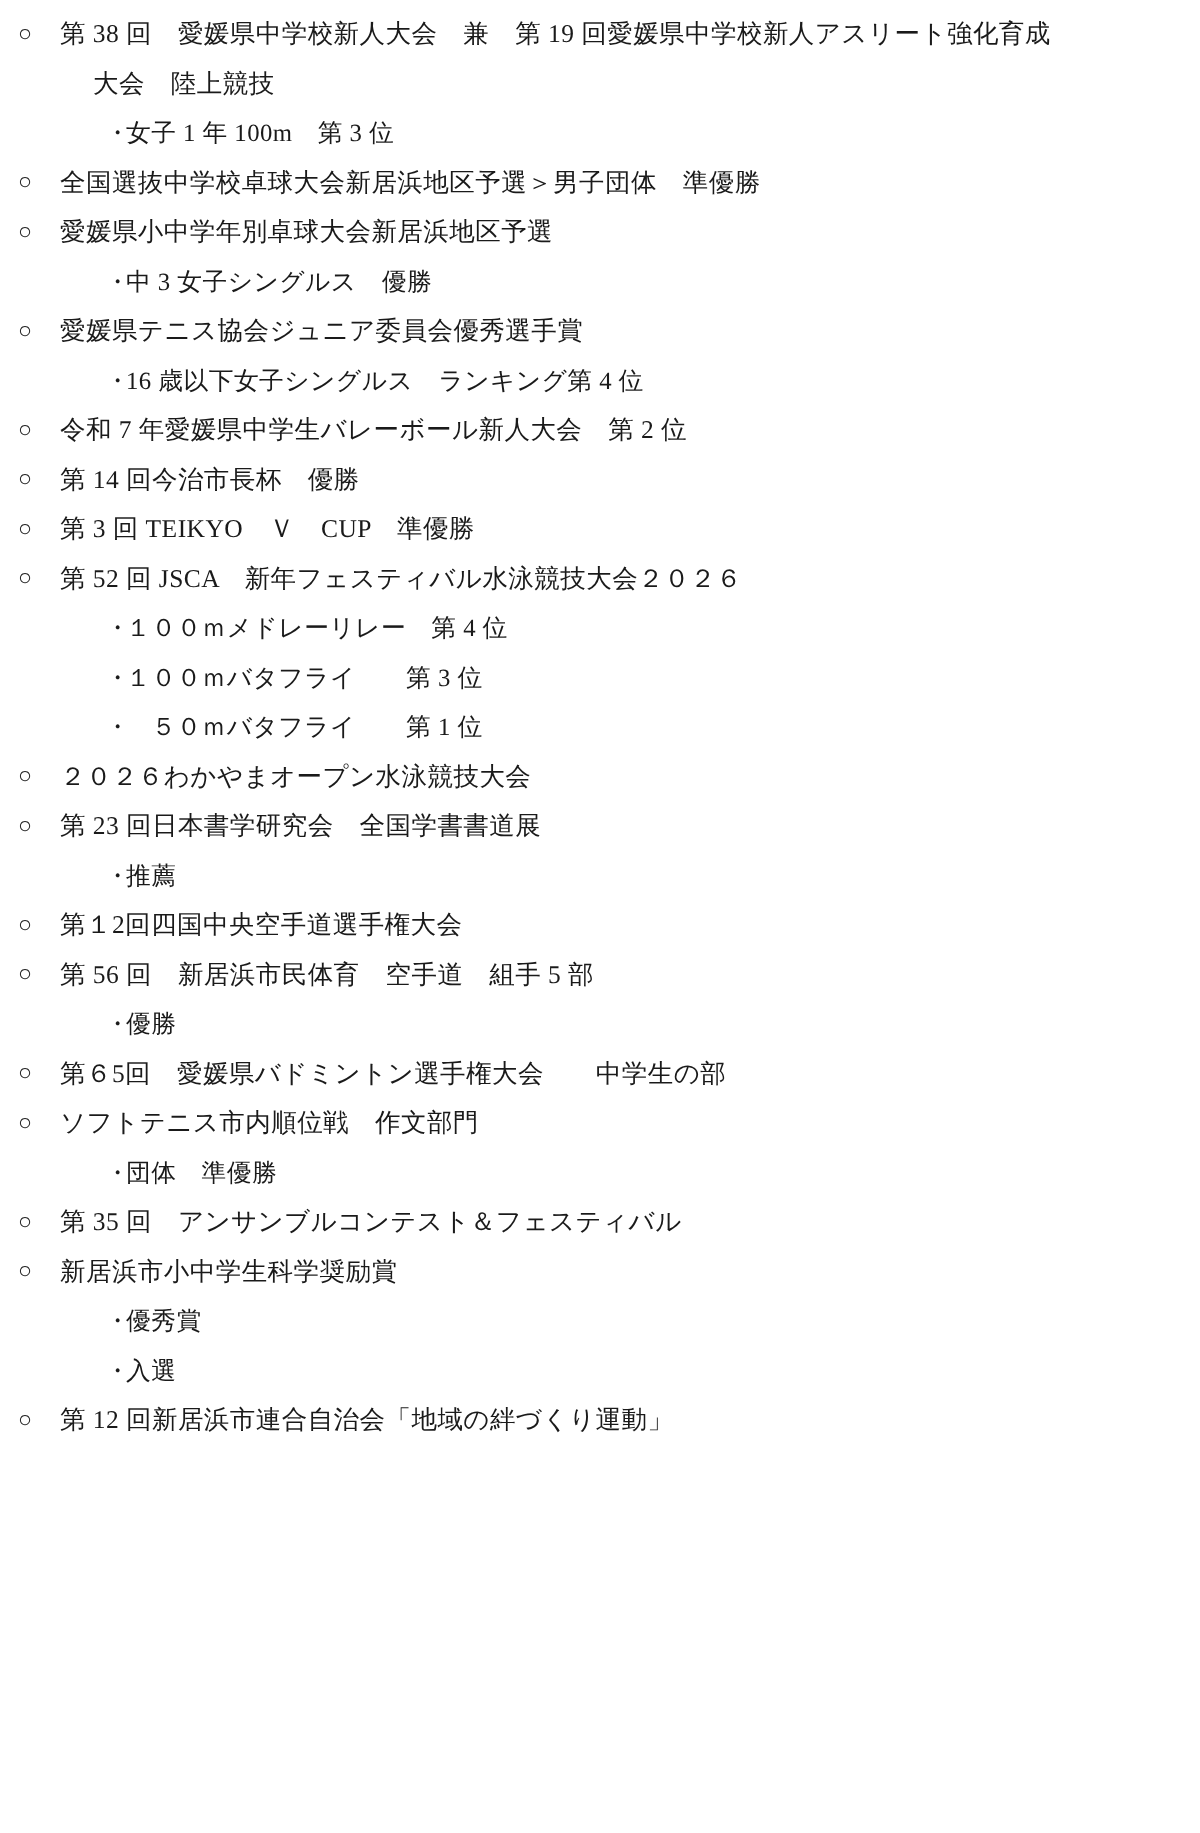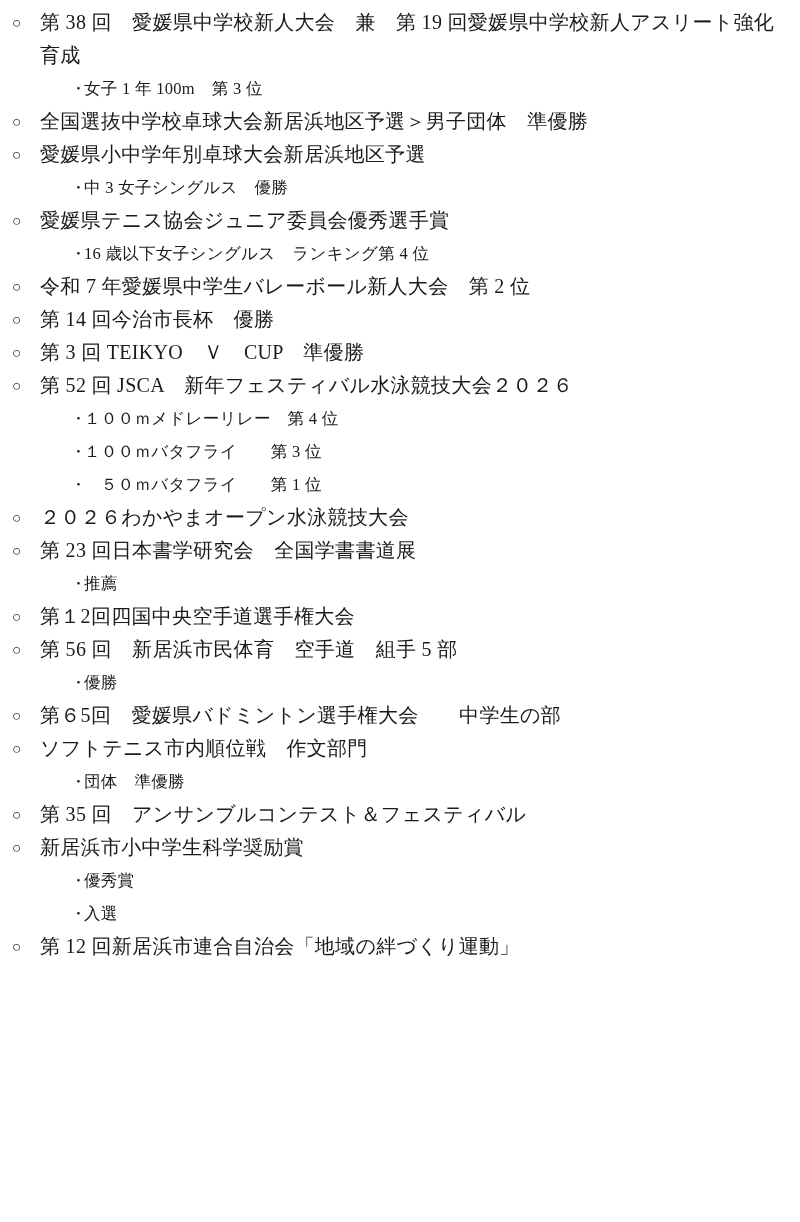--- a/index.html
+++ b/index.html
@@ -33,21 +33,21 @@
     flex: 0 0 30px;
     font-size: 15.5px;
     line-height: 33px;
     color: #1a1a1a;
     text-align: left;
     padding-left: 2px;
     box-sizing: border-box;
   }
   .item-text {
     flex: 1 1 auto;
-    font-size: 20px;
+    font-size: 17px;
     line-height: 33px;
     letter-spacing: 0.3px;
     white-space: pre-wrap;
   }
   
   .cont {
     display: flex;
   }
   .cont .marker { visibility: hidden; }
   .cont .item-text { padding-left: 22px; }
@@ -74,20 +74,24 @@
 </head>
 <body>
 
 <div class="page">
   <div id="entries-root">
       <div class="entry">
         <div class="item">
           <span class="marker">○</span>
           <span class="item-text">第 38 回　愛媛県中学校新人大会　兼　第 19 回愛媛県中学校新人アスリート強化育成</span>
         </div>
+        <div class="item cont">
+          <span class="marker">○</span>
+          <span class="item-text">大会　陸上競技</span>
+        </div>
         <div class="sub">
           <span class="marker"></span>
           <span class="sub-text"><span class="sub-dot">・</span><span>女子 1 年 100m　第 3 位</span></span>
         </div>
       </div>
       <div class="entry">
         <div class="item">
           <span class="marker">○</span>
           <span class="item-text">全国選抜中学校卓球大会新居浜地区予選＞男子団体　準優勝</span>
         </div>

